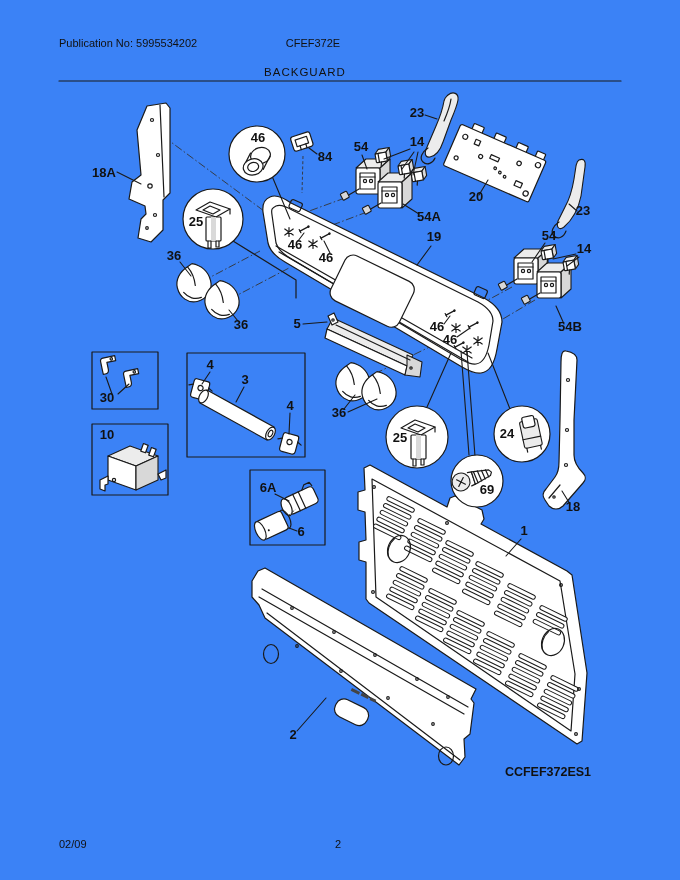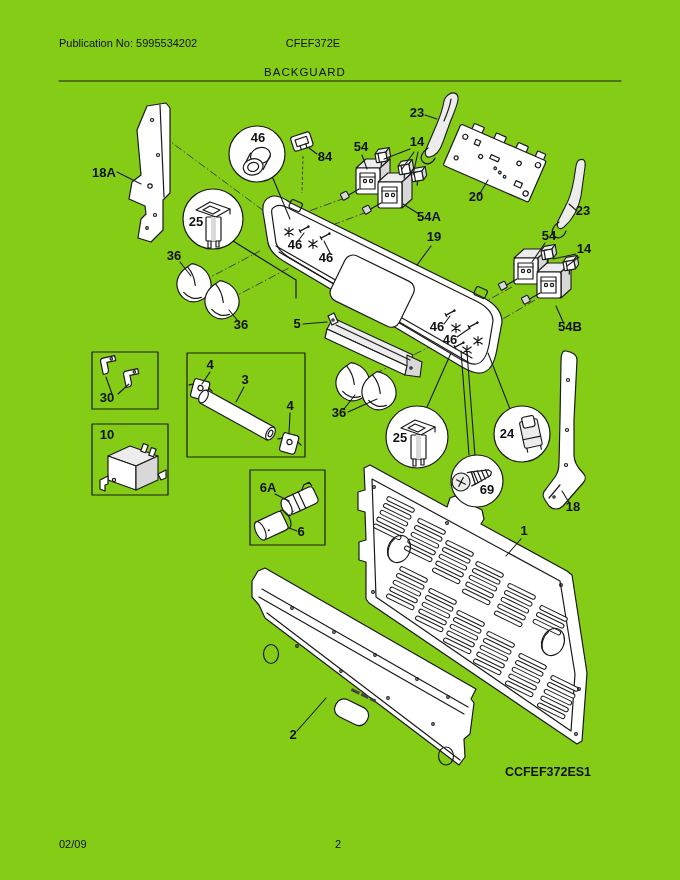--- a/index.html
+++ b/index.html
@@ -1,16 +1,16 @@
 <!DOCTYPE html>
 <html><head>
 <meta charset="utf-8">
 <style>
   html,body{margin:0;padding:0;background:#9a9a9a;}
-  .page{position:relative;width:680px;height:880px;background:#84cc16;margin:0 auto;overflow:hidden;
+  .page{position:relative;width:680px;height:880px;background:#3b82f6;margin:0 auto;overflow:hidden;
         font-family:"Liberation Sans",sans-serif;}
   svg{position:absolute;left:0;top:0;}
   .ln{fill:none;stroke:#1a1a1a;stroke-width:1.2;stroke-linecap:round;stroke-linejoin:round;}
   .fw{fill:#ffffff;stroke:#1a1a1a;stroke-width:1.2;stroke-linejoin:round;}
   .fg{fill:#ececec;stroke:#1a1a1a;stroke-width:1.1;stroke-linejoin:round;}
   .fg2{fill:#d8d8d8;stroke:#1a1a1a;stroke-width:1.1;stroke-linejoin:round;}
   .ld{fill:none;stroke:#1a1a1a;stroke-width:1.1;stroke-linecap:round;}
   .dd{fill:none;stroke:#333;stroke-width:0.9;stroke-dasharray:8 2.5 1.5 2.5;}
   .dsh{fill:none;stroke:#333;stroke-width:0.9;stroke-dasharray:3 2.2;}
   .lvr{fill:#ffffff;stroke:#1a1a1a;stroke-width:1;}

